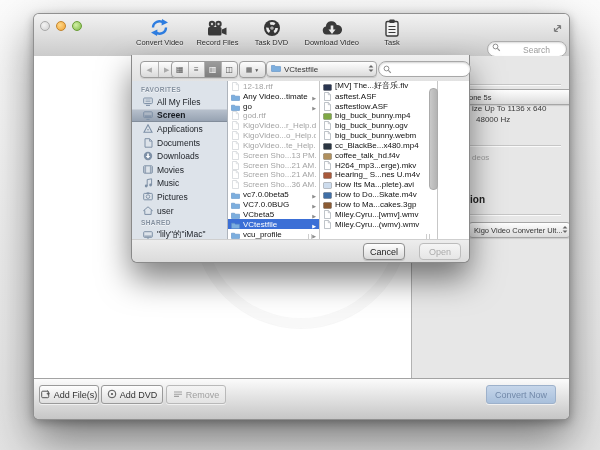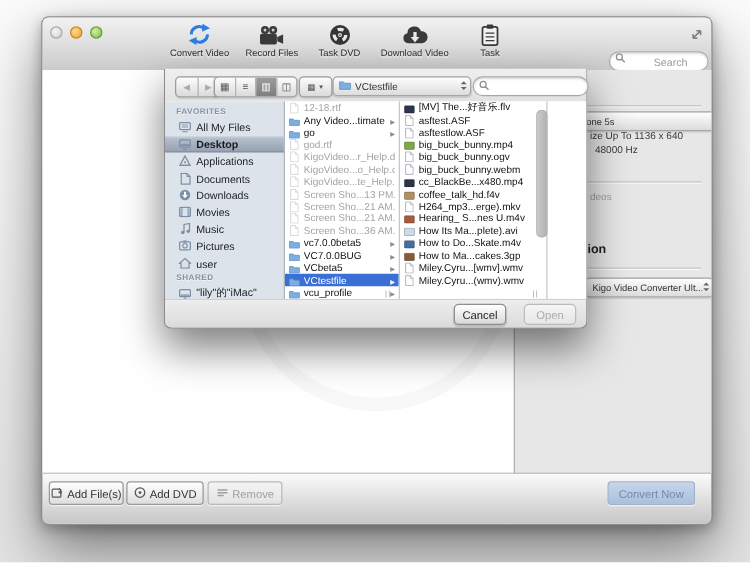--- a/index.html
+++ b/index.html
@@ -284,21 +284,21 @@
             <span>All My Files</span>
           </div>
           <div class="sb-i sel">
             <span class="ic">
               <svg width="10" height="9">
                 <rect x="0.7" y="0.8" width="8.6" height="5.8" rx="0.8" fill="none" stroke="#7e90a6" stroke-width="1"></rect>
                 <rect x="1.6" y="4.4" width="6.8" height="1.4" fill="#7e90a6"></rect>
                 <path d="M3.4 8.4 h3.2" stroke="#7e90a6" stroke-width="1"></path>
               </svg>
             </span>
-            <span>Desktop</span>
+            <span>Screen</span>
           </div>
           <div class="sb-i">
             <span class="ic">
               <svg width="10" height="9">
                 <path d="M5 0.8 L9 8.2 H1 Z" fill="none" stroke="#7e90a6" stroke-width="1.1"></path>
                 <circle cx="5" cy="5.8" r="0.8" fill="#7e90a6"></circle>
               </svg>
             </span>
             <span>Applications</span>
           </div>

